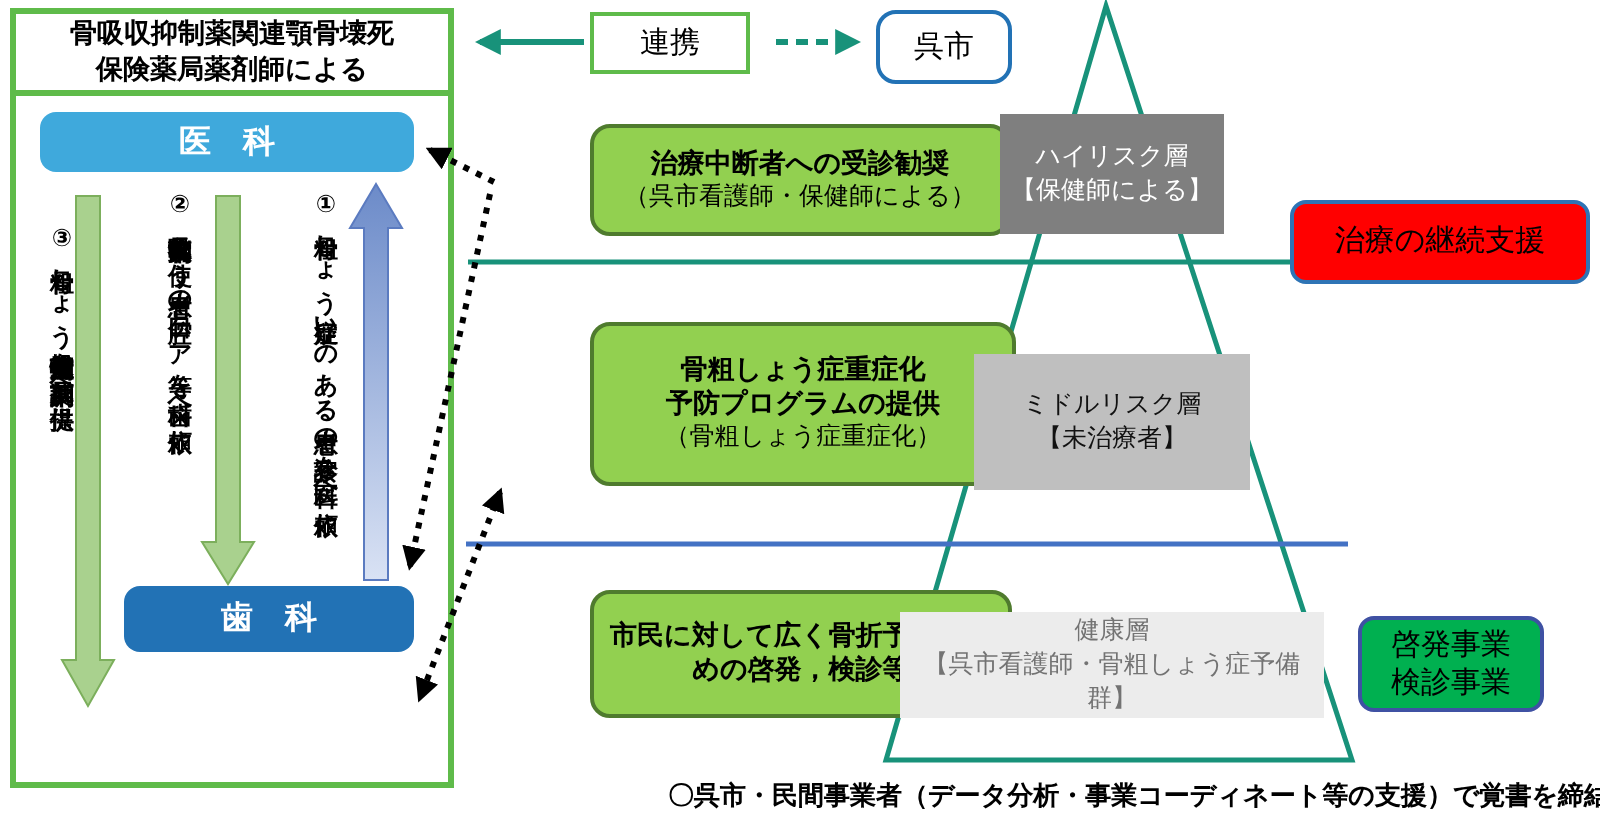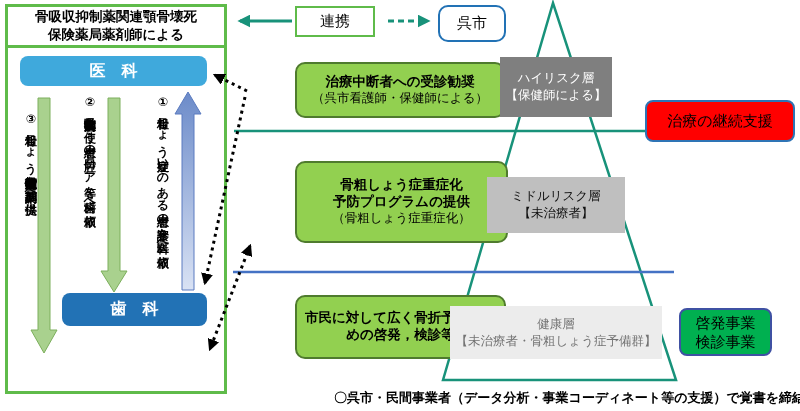--- a/index.html
+++ b/index.html
@@ -40,21 +40,21 @@
   .iv1{left:247px;top:62px;width:210px;height:56px;}
   .iv2{left:247px;top:161px;width:213px;height:82px;}
   .iv3{left:247px;top:295px;width:211px;height:64px;}
   .iv-title{font-weight:bold;font-size:13.5px;line-height:1.25;}
   .iv-sub{font-size:12.5px;line-height:1.25;}
 
   
   .pyr{display:flex;flex-direction:column;justify-content:center;align-items:center;
        text-align:center;font-size:12.5px;line-height:1.35;z-index:4;}
   .pyr-high{left:500px;top:57px;width:112px;height:60px;background:#7F7F7F;color:#fff;}
-  .pyr-mid{left:487px;top:177px;width:138px;height:56px;background:#BFBFBF;color:#111;}
+  .pyr-mid{left:487px;top:177px;width:138px;height:68px;background:#BFBFBF;color:#111;}
   .pyr-base{left:450px;top:306px;width:212px;height:53px;background:#ECECEC;color:#737373;}
 
   
   .outcome{border-radius:8px;display:flex;align-items:center;justify-content:center;
            text-align:center;font-size:15px;line-height:1.3;z-index:4;padding:2px 6px;}
   .out-red{left:645px;top:64px;width:150px;height:42px;background:#FF0000;border:2.5px solid #2E74B5;margin-top:36px;}
   .out-yellow{left:644px;top:173px;width:150px;height:52px;background:#FFFF00;border:2.5px solid #2E74B5;}
   .out-green{left:679px;top:308px;width:93px;height:48px;background:#00B050;border:2.5px solid #3F51A3;}
 
   .footnote{left:334px;top:389px;width:464px;height:20px;font-size:13px;font-weight:bold;
@@ -103,21 +103,21 @@
   <div class="abs pyr pyr-high">
     <div>ハイリスク層</div>
     <div>【保健師による】</div>
   </div>
   <div class="abs pyr pyr-mid">
     <div>ミドルリスク層</div>
     <div>【未治療者】</div>
   </div>
   <div class="abs pyr pyr-base">
     <div>健康層</div>
-    <div>【未治療者・骨粗しょう症予備群】</div>
+    <div>【呉市看護師・骨粗しょう症予備群】</div>
   </div>
 
   <div class="abs outcome out-red">治療の継続支援</div>
   <div class="abs outcome out-green preline">啓発事業
 検診事業</div>
 
   <div class="abs footnote">〇呉市・民間事業者（データ分析・事業コーディネート等の支援）で覚書を締結</div>
 
   <svg id="svg-over" width="800" height="411" viewBox="0 0 800 411">
     <defs>

